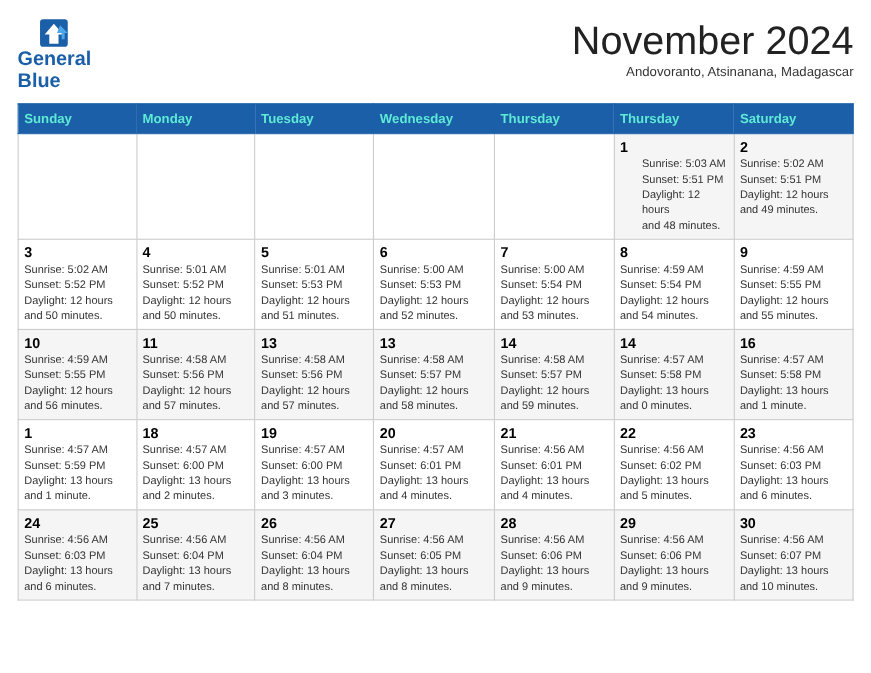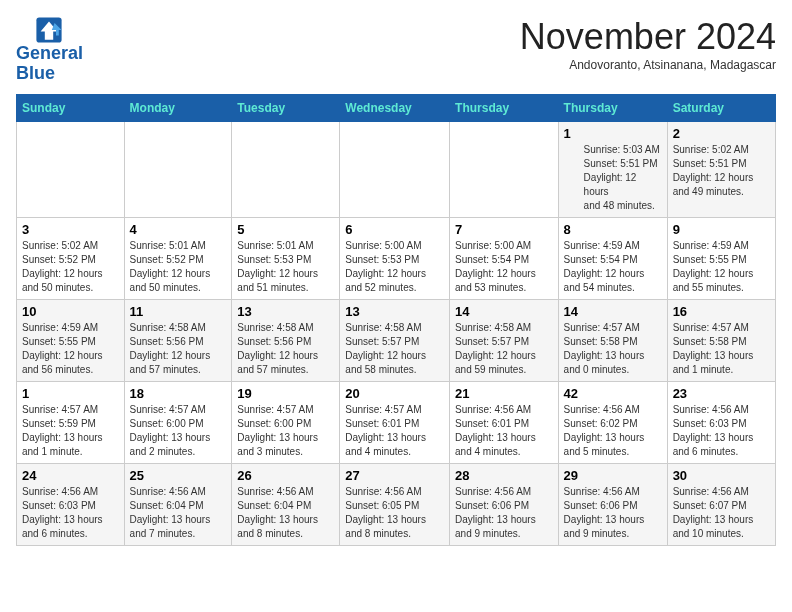--- a/index.html
+++ b/index.html
@@ -276,21 +276,21 @@
 and 4 minutes.</div>
         </td>
         <td>
           <span class="day-number">21</span>
           <div class="day-info" style="white-space: pre-line;">Sunrise: 4:56 AM
 Sunset: 6:01 PM
 Daylight: 13 hours
 and 4 minutes.</div>
         </td>
         <td>
-          <span class="day-number">42</span>
+          <span class="day-number">22</span>
           <div class="day-info" style="white-space: pre-line;">Sunrise: 4:56 AM
 Sunset: 6:02 PM
 Daylight: 13 hours
 and 5 minutes.</div>
         </td>
         <td>
           <span class="day-number">23</span>
           <div class="day-info" style="white-space: pre-line;">Sunrise: 4:56 AM
 Sunset: 6:03 PM
 Daylight: 13 hours

